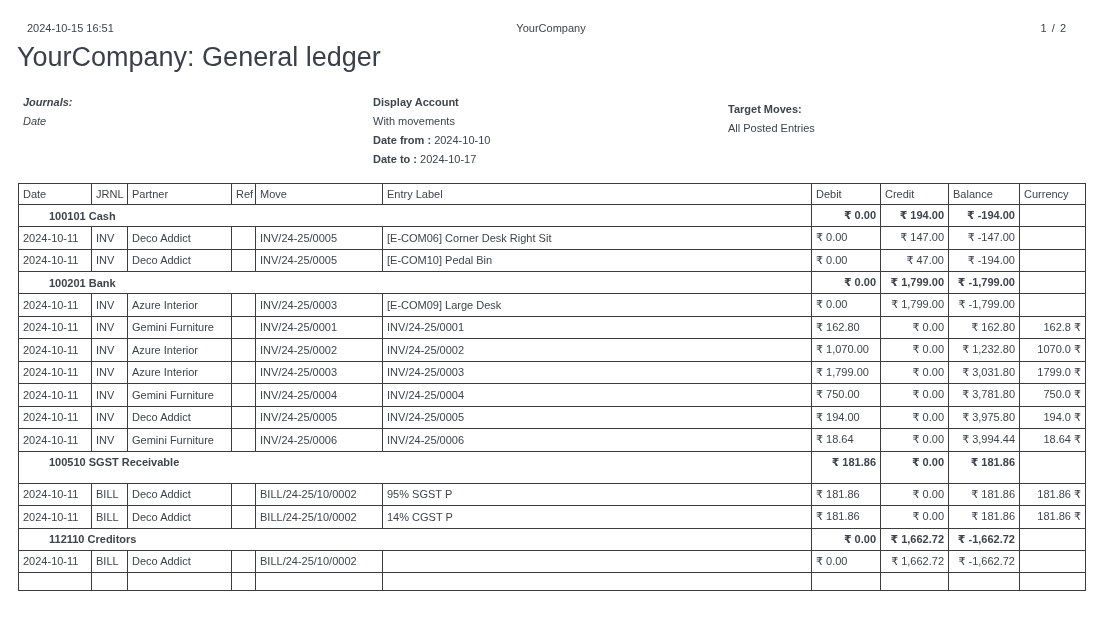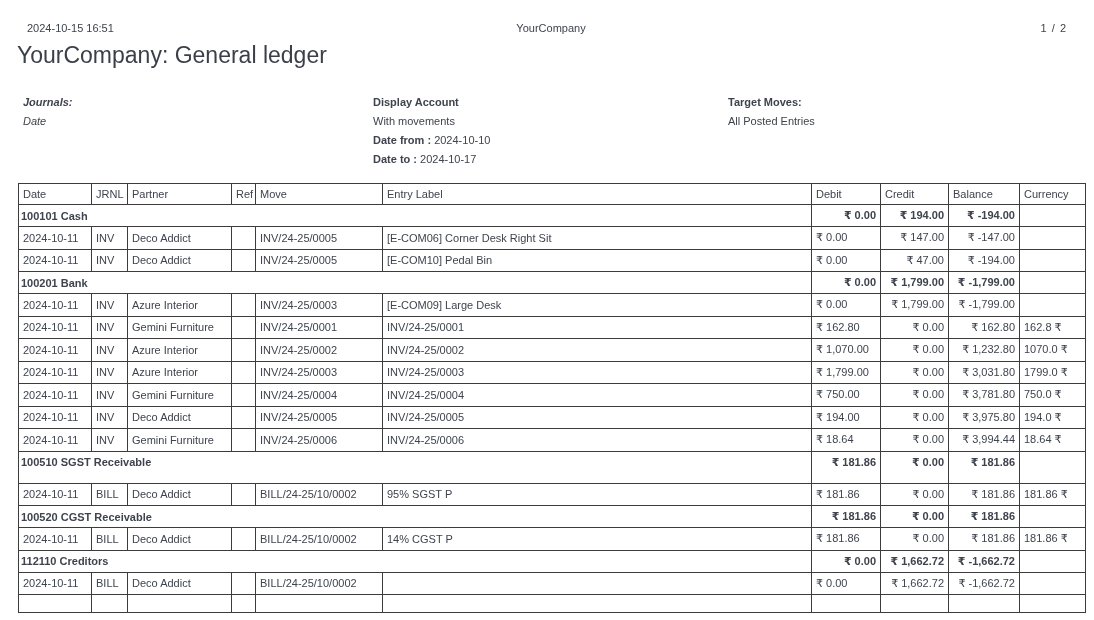--- a/index.html
+++ b/index.html
@@ -14,30 +14,30 @@
 
   
   .topbar { position: absolute; top: 22px; left: 4px; width: 100%; height: 14px; font-size: 11px; }
   .topbar .dt  { position: absolute; left: 23px; top: 0; }
   .topbar .co  { position: absolute; left: 0; top: 0; width: 100%; text-align: center; }
   .topbar .pg  { position: absolute; right: 31px; top: 0; letter-spacing: 1px; }
 
   
   .report-title {
     position: absolute; left: 17px; top: 42px;
-    font-size: 23px; font-weight: 400; color: #3a3f49;
+    font-size: 27px; font-weight: 400; color: #3a3f49;
     white-space: nowrap;
   }
 
   
   .meta { position: absolute; top: 93px; left: 0; width: 100%; font-size: 11px; line-height: 19px; }
   .meta .mcol { position: absolute; top: 0; }
   .meta .mcol.c1 { left: 23px; font-style: italic; }
   .meta .mcol.c2 { left: 373px; }
-  .meta .mcol.c3 { left: 728px; }
+  .meta .mcol.c3 { left: 728px; margin-top: 7px; }
   .meta .lbl { font-weight: bold; }
 
   
   .gl-table {
     position: absolute; left: 18px; top: 183px;
     width: 1067px;
     border-collapse: collapse; table-layout: fixed;
     font-size: 11px; color: #3e434d;
   }
   .gl-table th, .gl-table td {
@@ -48,23 +48,23 @@
     vertical-align: middle;
   }
   .gl-table thead tr { height: 21px; }
   tr.group-row  { height: 22px; }
   tr.group-row.tall { height: 32px; }
   tr.group-row.tall td { vertical-align: top; padding-top: 4px; }
   tr.entry-row  { height: 22.5px; }
   tr.partial-row { height: 18px; }
 
   .gl-table td.b { font-weight: bold; }
-  .gl-table td.c-account { padding-left: 2px; }
+  .gl-table td.c-account { padding-left: 30px; }
   .gl-table td.num { text-align: right; }
-  .gl-table td.cur { }
+  .gl-table td.cur { text-align: right; }
   .gl-table td.debit-l { text-align: left; }
 </style>
 </head>
 <body>
 
 <div class="topbar">
   <span class="dt">2024-10-15 16:51</span>
   <span class="co">YourCompany</span>
   <span class="pg">1 / 2</span>
 </div>
@@ -250,27 +250,20 @@
         <td>BILL</td>
         <td>Deco Addict</td>
         <td></td>
         <td>BILL/24-25/10/0002</td>
         <td>95% SGST P</td>
         <td class="debit-l">₹ 181.86</td>
         <td class="num">₹ 0.00</td>
         <td class="num">₹ 181.86</td>
         <td class="cur">181.86 ₹</td>
       </tr>
-      <tr class="group-row">
-        <td class="c-account b" colspan="6">100520 CGST Receivable</td>
-        <td class="num b">₹ 181.86</td>
-        <td class="num b">₹ 0.00</td>
-        <td class="num b">₹ 181.86</td>
-        <td class="cur"></td>
-      </tr>
       <tr class="entry-row">
         <td>2024-10-11</td>
         <td>BILL</td>
         <td>Deco Addict</td>
         <td></td>
         <td>BILL/24-25/10/0002</td>
         <td>14% CGST P</td>
         <td class="debit-l">₹ 181.86</td>
         <td class="num">₹ 0.00</td>
         <td class="num">₹ 181.86</td>

